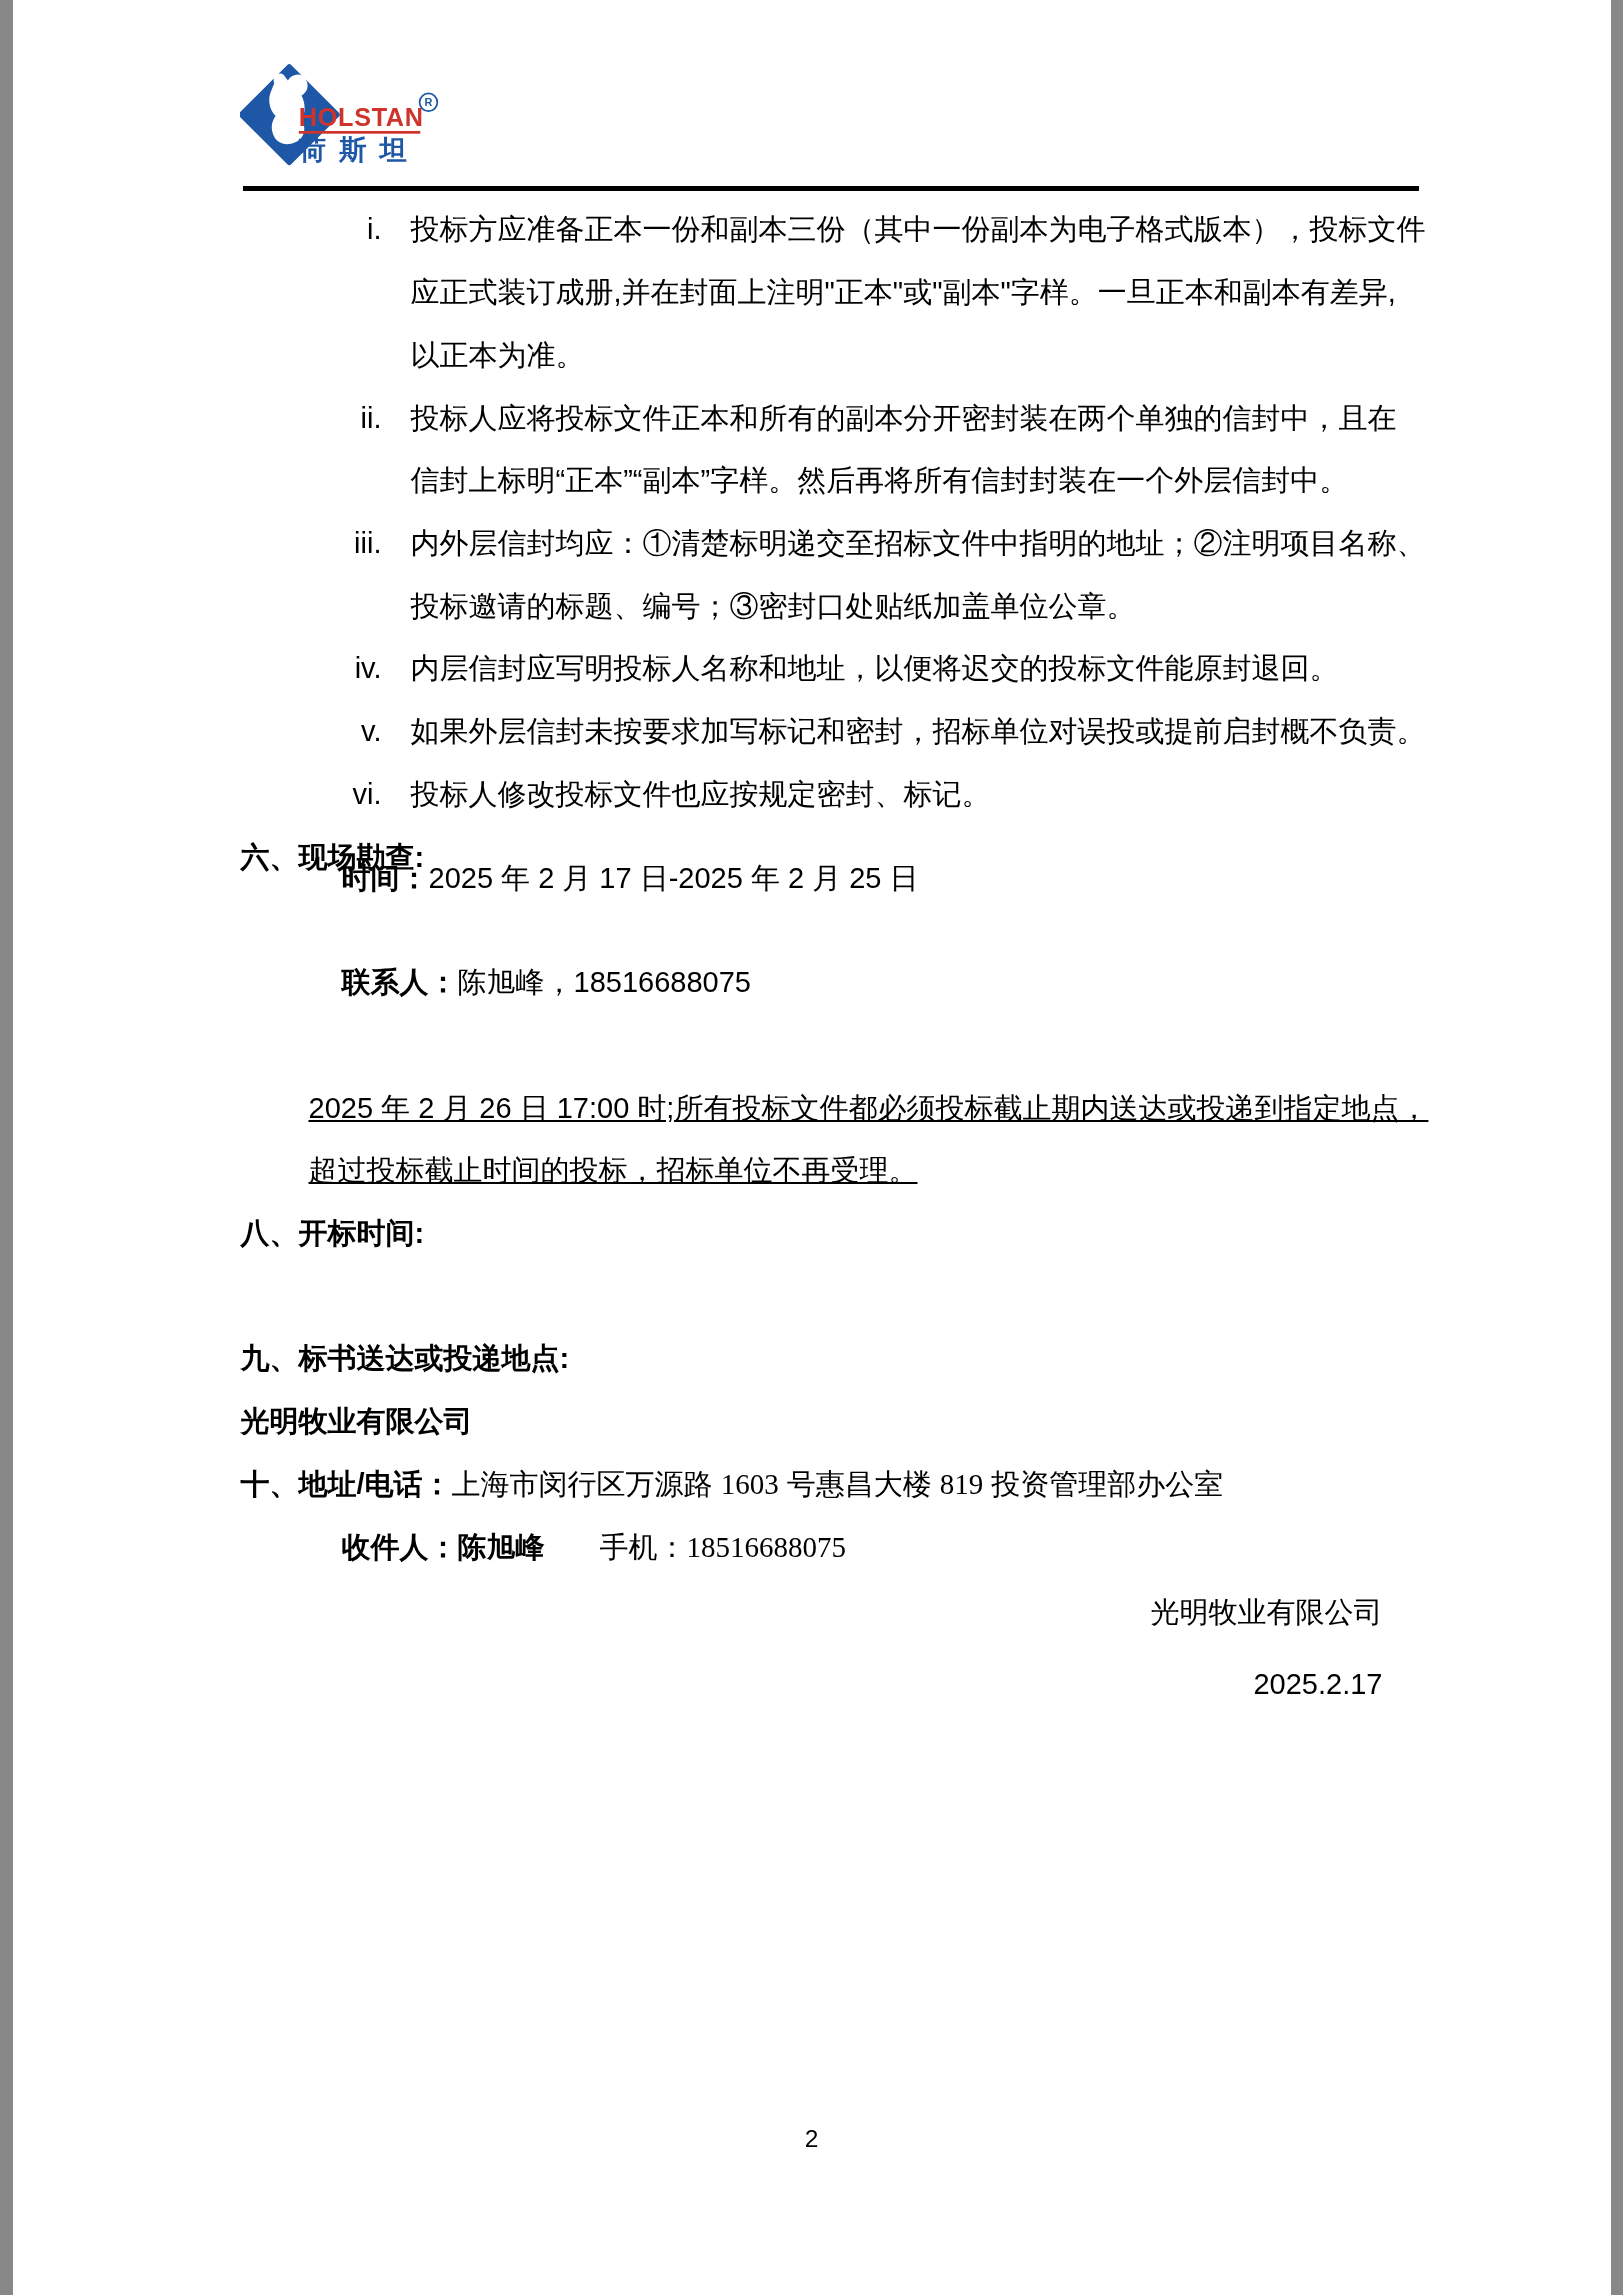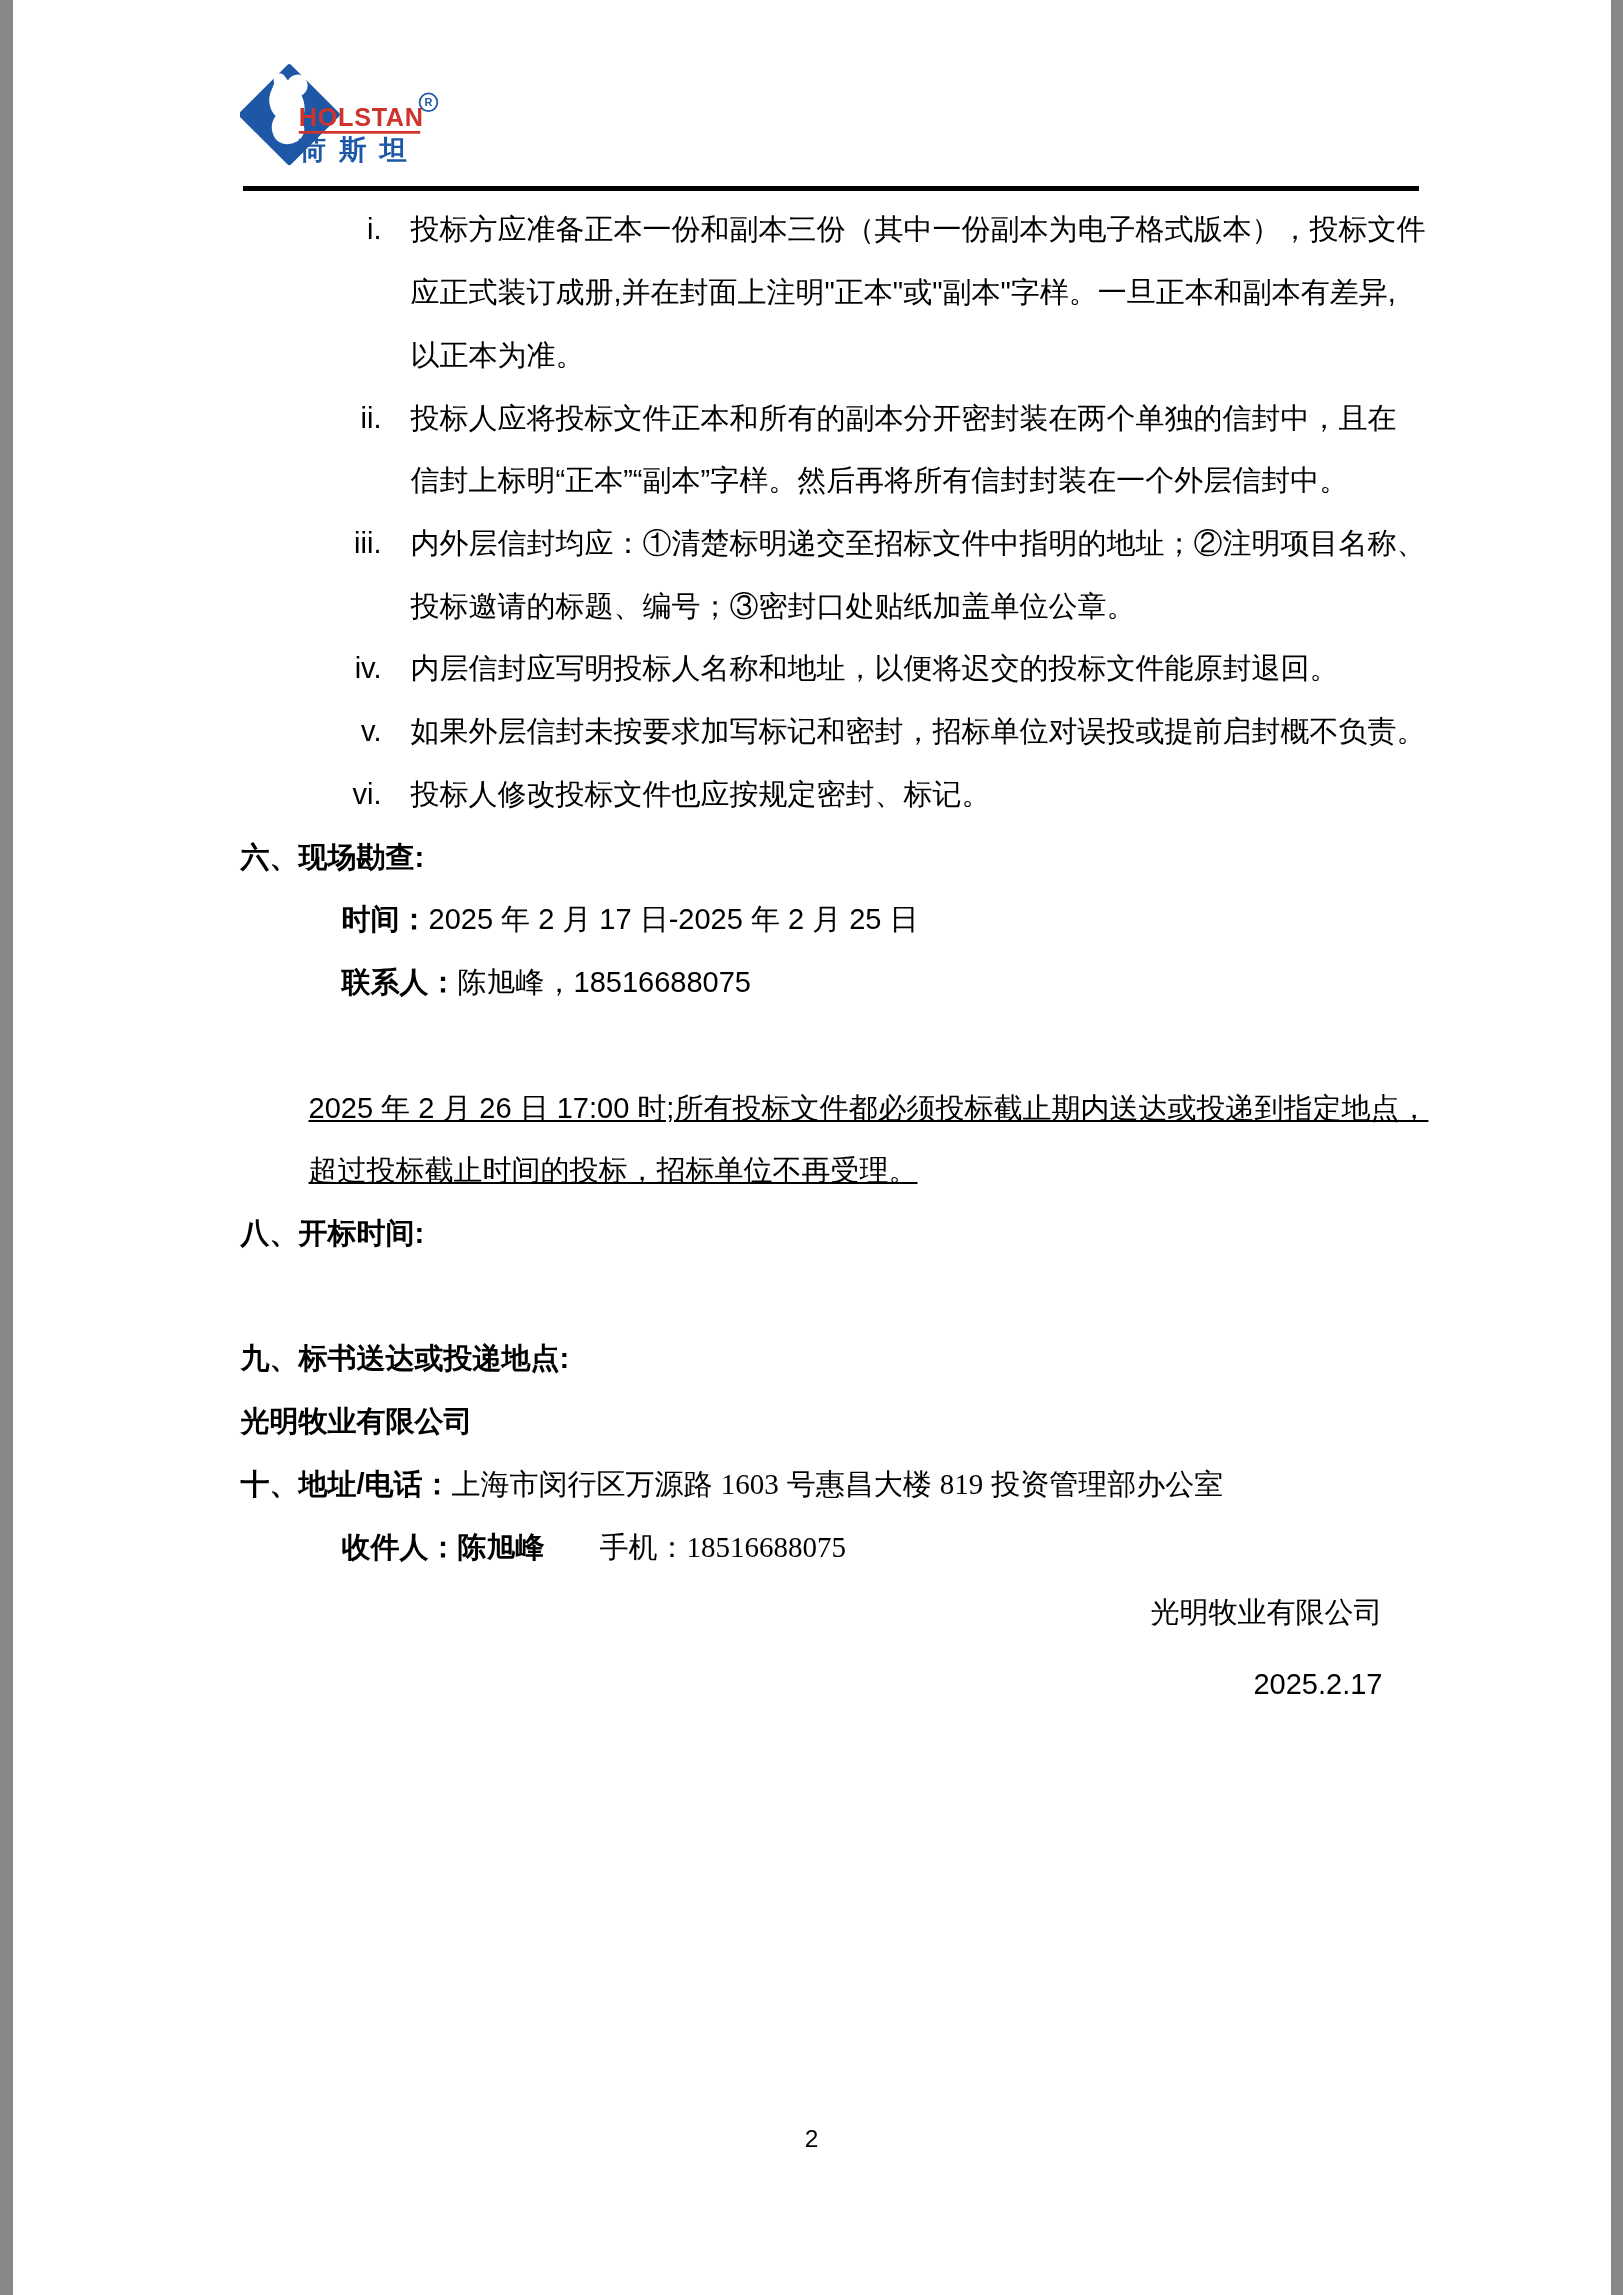--- a/index.html
+++ b/index.html
@@ -105,21 +105,21 @@
   </div>
 
   <div class="line row" style="top:763px">
     <span class="marker">vi.</span>
     <span>投标人修改投标文件也应按规定密封、标记。</span>
   </div>
 
   <div class="line bold" style="top:826px">
     <span>六、现场勘查:</span>
   </div>
-  <div class="line indent1" style="top:888px">
+  <div class="line indent1" style="top:847px">
     <span class="bold">时间：</span><span>2025 年 2 月 17 日-2025 年 2 月 25 日</span>
   </div>
   <div class="line indent1" style="top:951px">
     <span class="bold">联系人：</span><span>陈旭峰，18516688075</span>
   </div>
 
   <div class="line indent2" style="top:1077px">
     <span>2025 年 2 月 26 日 17:00 时;所有投标文件都必须投标截止期内送达或投递到指定地点，</span>
   </div>
   <div class="line indent2" style="top:1139px">

